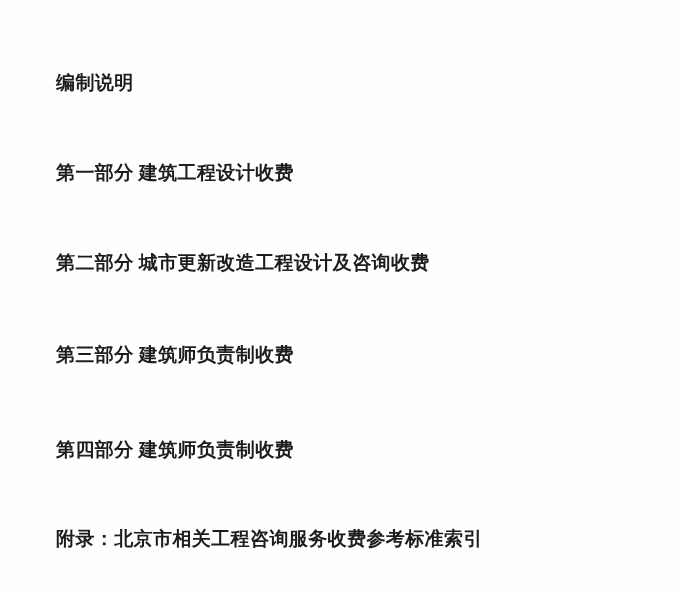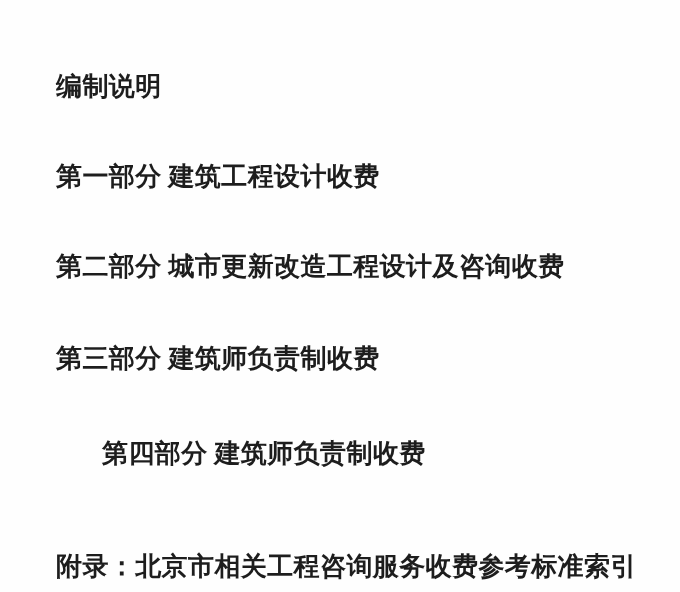--- a/index.html
+++ b/index.html
@@ -16,32 +16,32 @@
   }
   .page {
     position: absolute;
     inset: 0;
     background: #fefefe;
   }
   .toc-line {
     position: absolute;
     left: 56px;
     font-weight: bold;
-    font-size: 26px;
+    font-size: 19px;
     line-height: 1.15;
     color: #1d1d1d;
     letter-spacing: 0.4px;
     white-space: nowrap;
   }
   .line-1 { top: 72px; }
   .line-2 { top: 162px; }
   .line-3 { top: 252px; }
   .line-4 { top: 344px; }
-  .line-5 { top: 439px; margin-left: 46px; }
-  .line-6 { top: 552px; text-align: center; }
+  .line-5 { top: 439px; }
+  .line-6 { top: 528px; text-align: center; }
 </style>
 </head>
 <body>
 
 <div class="page">
   <div class="toc-line line-1">编制说明</div>
   <div class="toc-line line-3">第二部分 城市更新改造工程设计及咨询收费</div>
   <div class="toc-line line-2">第一部分 建筑工程设计收费</div>
   <div class="toc-line line-4">第三部分 建筑师负责制收费</div>
   <div class="toc-line line-5">第四部分 建筑师负责制收费</div>

